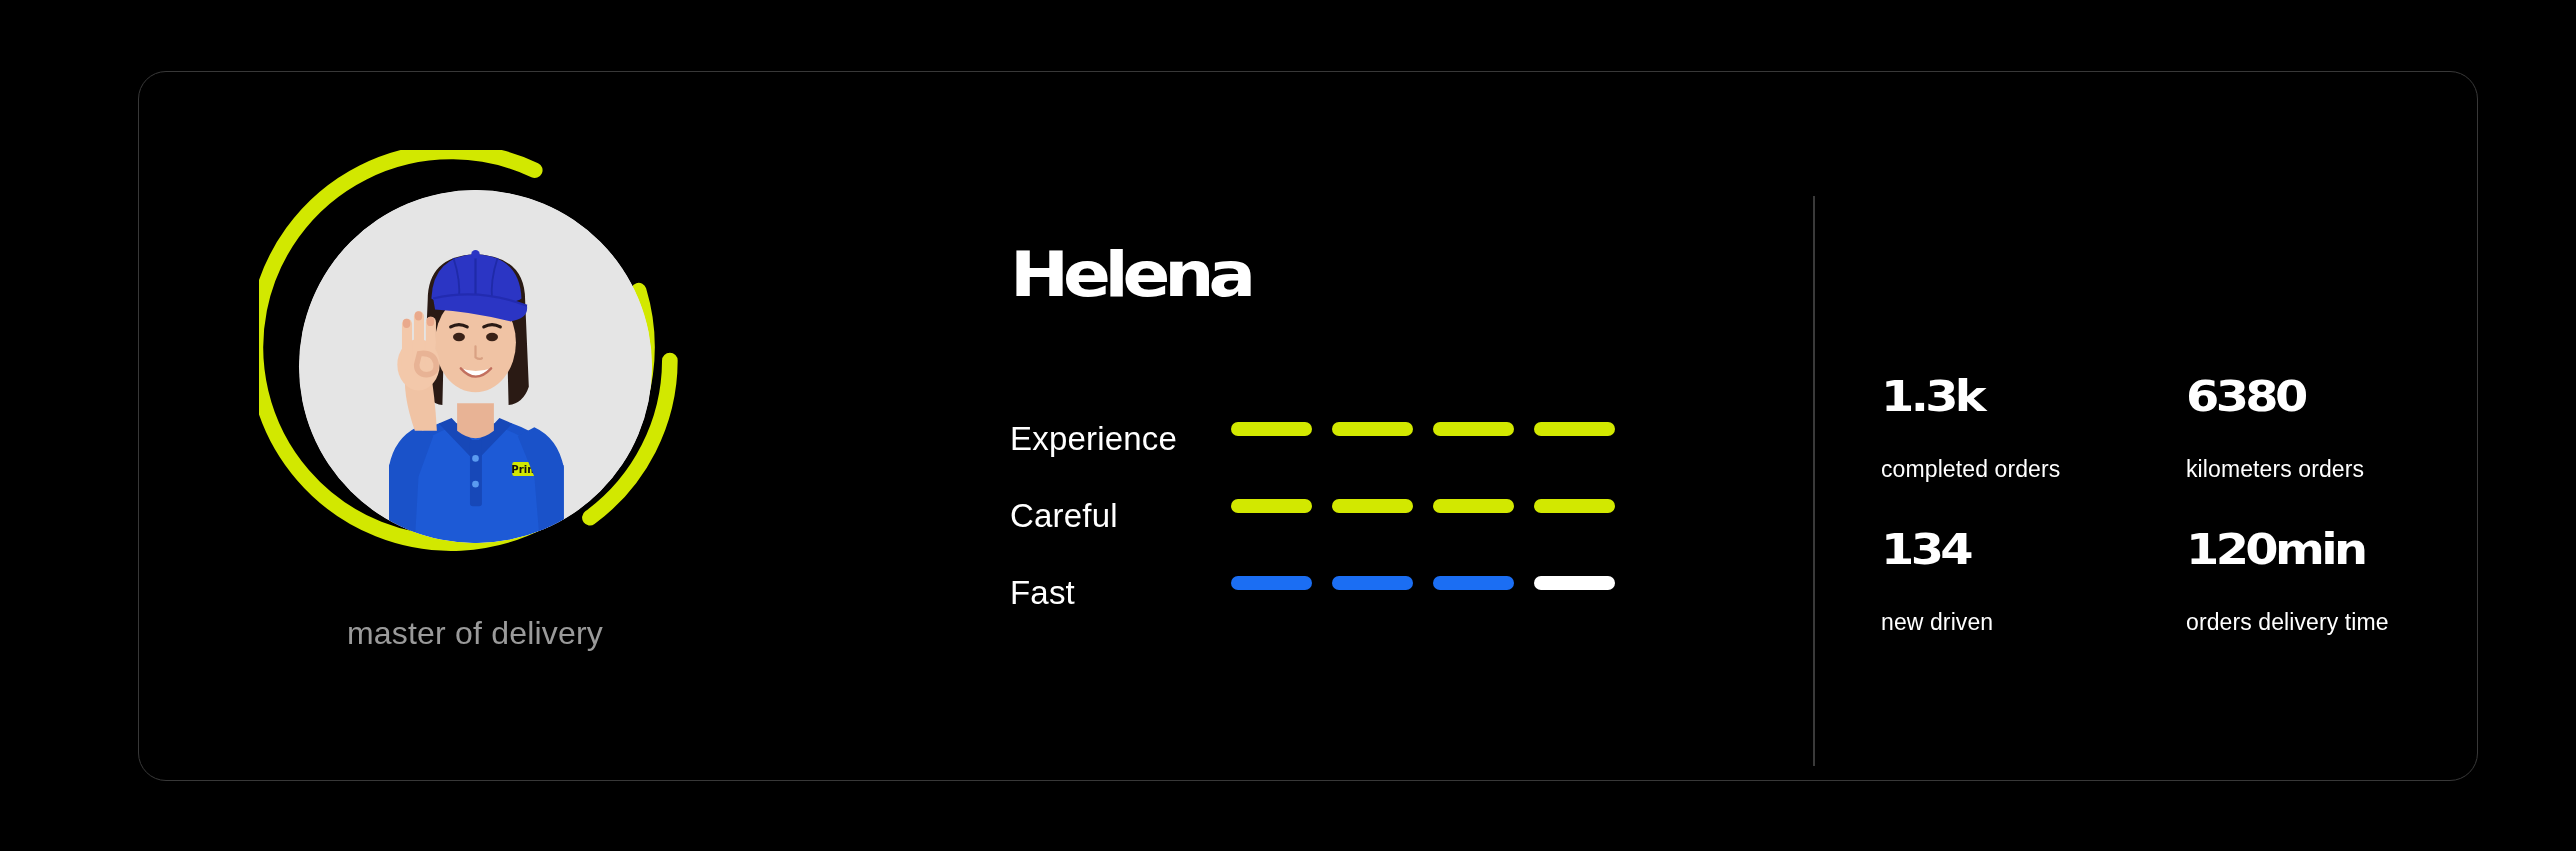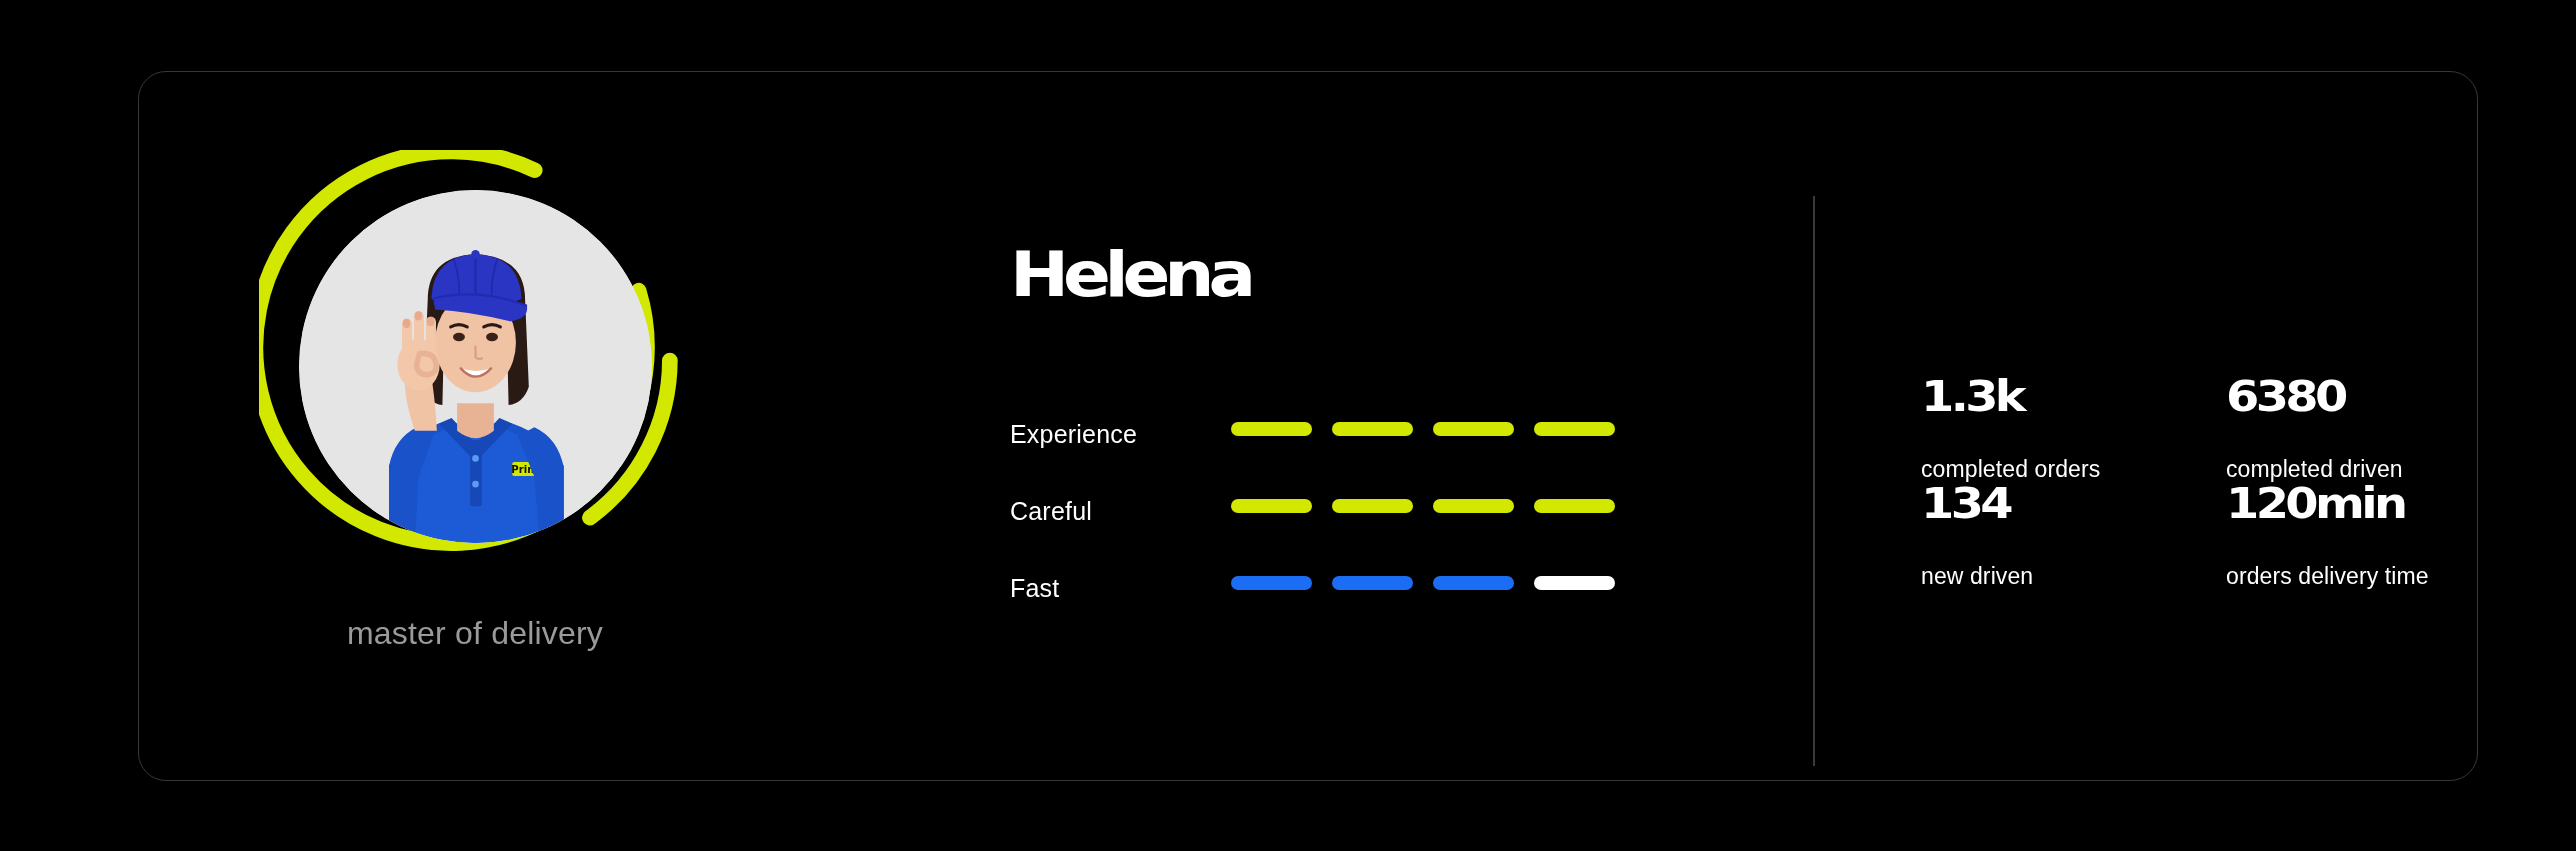--- a/index.html
+++ b/index.html
@@ -71,21 +71,21 @@
     left:871px; top:346px;
     width:626px;
   }
   .skill-row{
     position:relative;
     height:77px;
   }
   .skill-label{
     position:absolute; left:0; top:1.8px;
     color:#fff;
-    font-size:25px;
+    font-size:33px;
     letter-spacing:0.2px;
   }
   .pips{
     position:absolute;
     left:221px; top:3.7px;
     display:flex;
     gap:20px;
   }
   .pip{
     width:81px; height:14px;
@@ -96,25 +96,26 @@
   .divider{
     position:absolute;
     left:1674px; top:124px;
     width:1.8px; height:570px;
     background:#3a3a3a;
   }
 
   
   .stats{
     position:absolute;
-    left:1782px; top:304px;
+    left:1742px; top:304px;
     width:570px;
     display:grid;
     grid-template-columns:305px 1fr;
     grid-template-rows:auto auto;
+    row-gap:46px;
   }
   .stat-value{
     color:#fff;
     font-family:"DejaVu Sans", sans-serif;
     font-size:42px;
     font-weight:bold;
     letter-spacing:-3.2px;
     transform:scaleX(1.14);
     transform-origin:left center;
     line-height:1;
@@ -256,21 +257,21 @@
 
   <div class="stats">
 
     <div>
       <div class="stat-value">1.3k</div>
       <div class="stat-label">completed orders</div>
     </div>
 
     <div>
       <div class="stat-value">6380</div>
-      <div class="stat-label">completed driven</div>
+      <div class="stat-label">kilometers orders</div>
     </div>
 
     <div>
       <div class="stat-value">134</div>
       <div class="stat-label">new driven</div>
     </div>
 
     <div>
       <div class="stat-value">120min</div>
       <div class="stat-label">orders delivery time</div>

